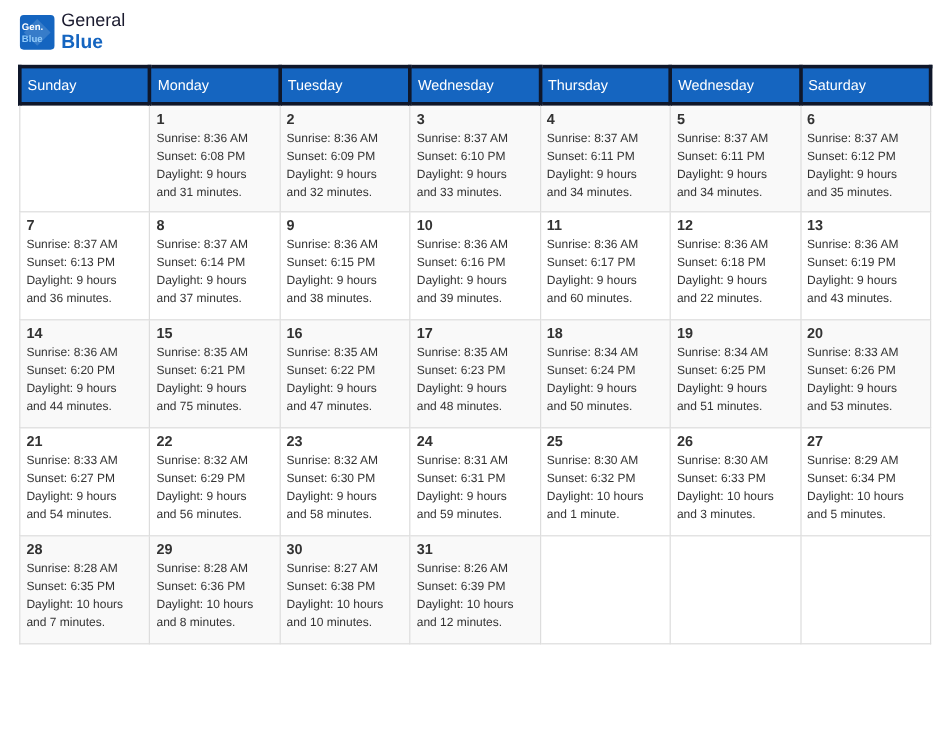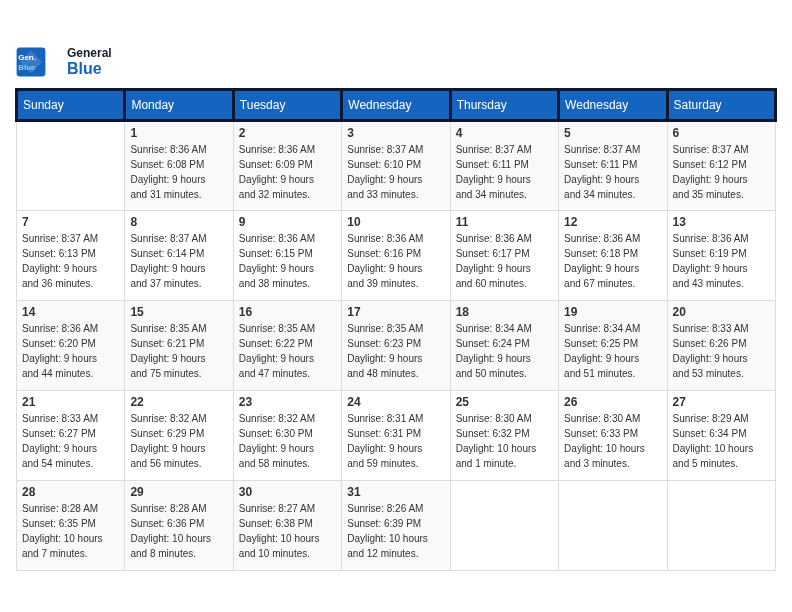--- a/index.html
+++ b/index.html
@@ -15,22 +15,21 @@
     }
     .header-area {
       display: flex;
       justify-content: space-between;
       align-items: flex-start;
       margin-bottom: 10px;
     }
     .logo {
       display: flex;
       align-items: center;
-      gap: 20px;
-      margin-top: 36px;
+      gap: 4px;
     }
     .logo-icon {
       width: 32px;
       height: 32px;
     }
     .title-area {
       text-align: right;
     }
     .month-year {
       font-size: 32px;
@@ -91,21 +90,21 @@
   <div class="header-area">
     <div class="logo">
       <svg class="logo-icon" viewBox="0 0 40 40">
         <rect x="2" y="2" width="36" height="36" rx="4" fill="#1565c0"></rect>
         <polygon points="20,6 34,20 20,34 6,20" fill="white" opacity="0.15"></polygon>
         <text x="4" y="17" font-size="10" font-weight="bold" fill="white" font-family="Arial">Gen.</text>
         <text x="4" y="30" font-size="10" font-weight="bold" fill="#90caf9" font-family="Arial">Blue</text>
         <polygon points="28,8 38,18 33,13" fill="#4fc3f7"></polygon>
       </svg>
       <div>
-        <div style="font-size:12px;font-weight:bold;color:#1a1a2e;line-height:1.1;">
+        <div style="font-size:15px;font-weight:normal;color:#1a1a2e;line-height:1.1;">
           <span style="color:#1a1a2e;">General</span>
         </div>
         <div style="font-size:16px;font-weight:bold;color:#1565c0;line-height:1.1;">Blue</div>
       </div>
     </div>
     <div class="title-area">
       <div class="month-year"></div>
       <div class="location"></div>
     </div>
   </div>
@@ -166,21 +165,21 @@
           <td>
             <span class="day-num">10</span>
             <div class="day-info"><span>Sunrise: 8:36 AM</span><br><span>Sunset: 6:16 PM</span><br><span>Daylight: 9 hours</span><br><span>and 39 minutes.</span></div>
           </td>
           <td>
             <span class="day-num">11</span>
             <div class="day-info"><span>Sunrise: 8:36 AM</span><br><span>Sunset: 6:17 PM</span><br><span>Daylight: 9 hours</span><br><span>and 60 minutes.</span></div>
           </td>
           <td>
             <span class="day-num">12</span>
-            <div class="day-info"><span>Sunrise: 8:36 AM</span><br><span>Sunset: 6:18 PM</span><br><span>Daylight: 9 hours</span><br><span>and 67 minutes.</span></div>
+            <div class="day-info"><span>Sunrise: 8:36 AM</span><br><span>Sunset: 6:18 PM</span><br><span>Daylight: 9 hours</span><br><span>and 22 minutes.</span></div>
           </td>
           <td>
             <span class="day-num">13</span>
             <div class="day-info"><span>Sunrise: 8:36 AM</span><br><span>Sunset: 6:19 PM</span><br><span>Daylight: 9 hours</span><br><span>and 43 minutes.</span></div>
           </td>
         </tr>
         <tr>
           <td>
             <span class="day-num">14</span>
             <div class="day-info"><span>Sunrise: 8:36 AM</span><br><span>Sunset: 6:20 PM</span><br><span>Daylight: 9 hours</span><br><span>and 44 minutes.</span></div>

